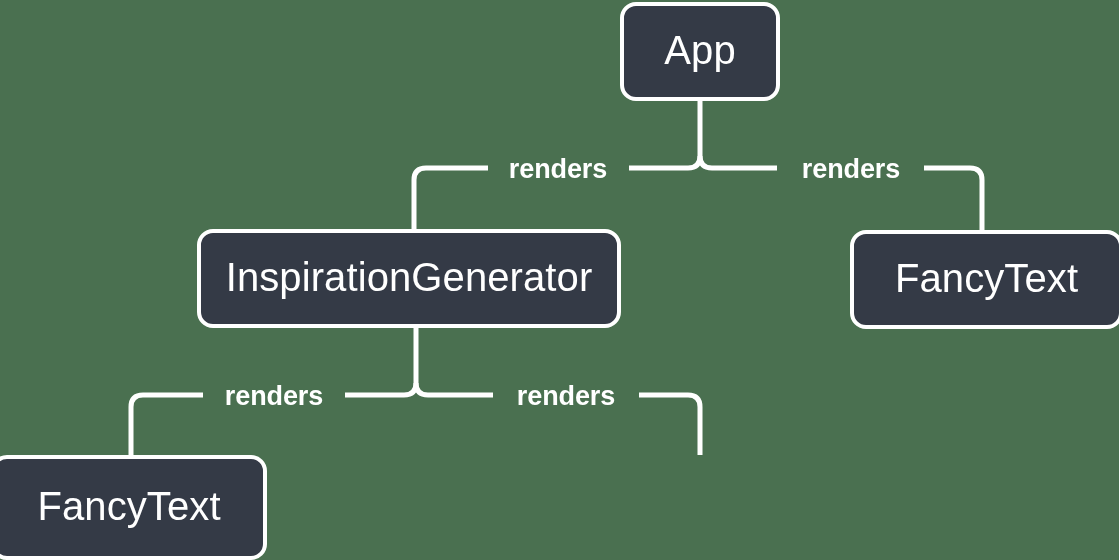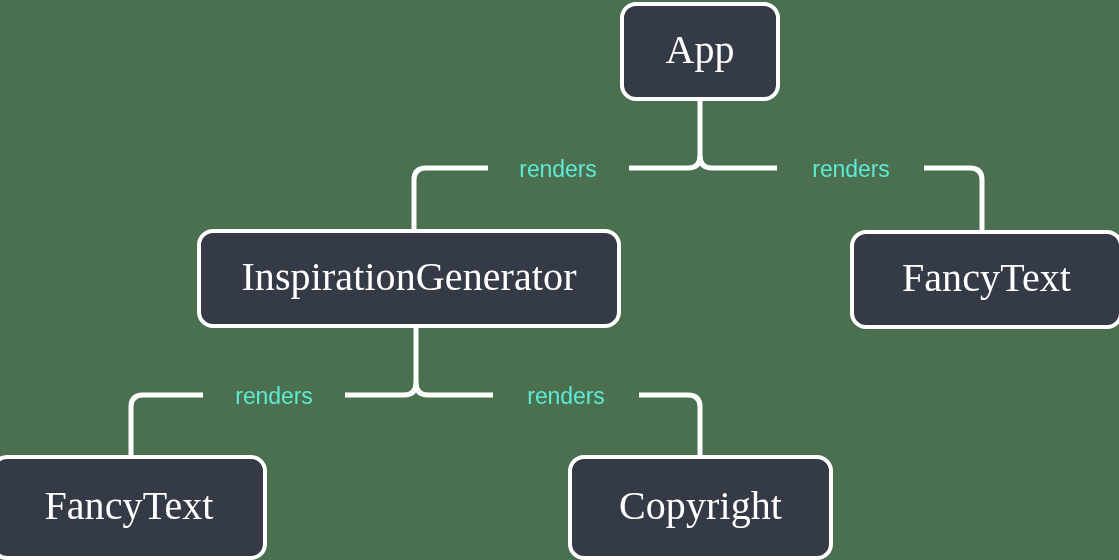--- a/index.html
+++ b/index.html
@@ -39,27 +39,26 @@
     color: #ffffff;
     font-size: 40px;
     font-weight: 400;
     letter-spacing: 0.1px;
     white-space: nowrap;
   }
   .node-label {
     display: block;
     line-height: 1;
     padding-bottom: 3px;
-    font-family: Liberation Serif, serif;
   }
   .edge-label {
     position: absolute;
-    color: #5eead4;
-    font-size: 23px;
-    font-weight: 400;
+    color: #ffffff;
+    font-size: 27px;
+    font-weight: 700;
     line-height: 1;
     white-space: nowrap;
     transform: translate(-50%, -50%);
     letter-spacing: -0.1px;
   }
 
   
   #node-app        { left: 620px; top: 2px;   width: 160px; height: 99px; }
   #node-inspiration{ left: 197px; top: 229px; width: 424px; height: 99px; }
   #node-fancy-right{ left: 850px; top: 230px; width: 273px; height: 99px; }
@@ -110,23 +109,20 @@
   </div>
 
   <div class="node" id="node-fancy-right">
     <span class="node-label">FancyText</span>
   </div>
 
   <div class="node" id="node-fancy-left">
     <span class="node-label">FancyText</span>
   </div>
 
-  <div class="node" id="node-copyright">
-    <span class="node-label">Copyright</span>
-  </div>
 
   <div class="edge-label" style="left:558px; top:169px;">renders</div>
 
   <div class="edge-label" style="left:851px; top:169px;">renders</div>
 
   <div class="edge-label" style="left:274px; top:396px;">renders</div>
 
   <div class="edge-label" style="left:566px; top:396px;">renders</div>
 
 </div>

